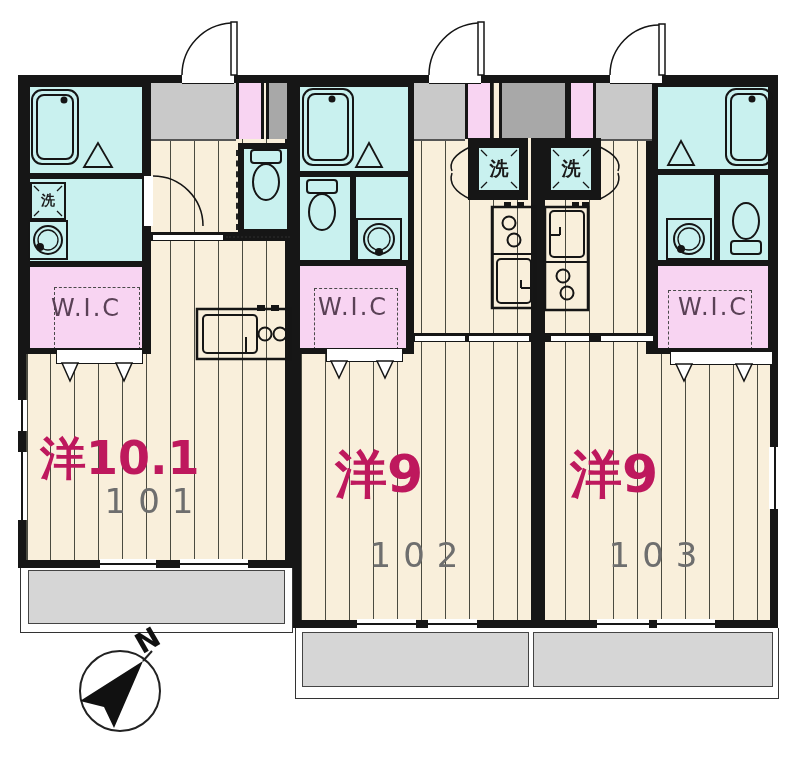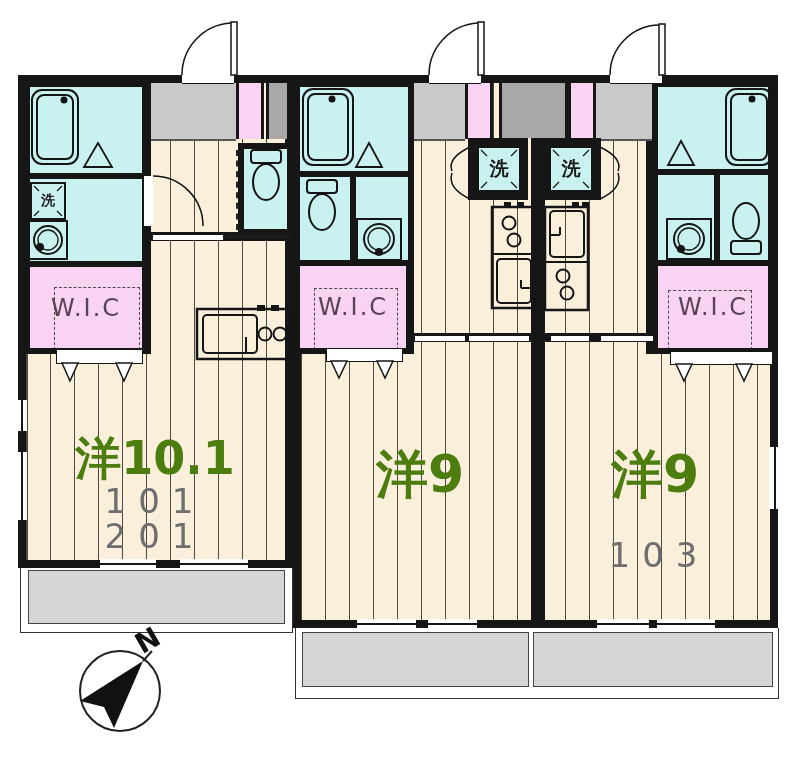--- a/index.html
+++ b/index.html
@@ -27,21 +27,21 @@
   .white{position:absolute;background:#fff;}
   .window{position:absolute;background:#fff;}
   .window .wline{position:absolute;background:var(--wall);}
   .ptblack{position:absolute;background:var(--wall);}
   .ptbar{position:absolute;background:#fff;border:1px solid var(--wall);}
   .dotline{position:absolute;border-top:2px dotted #222;}
   .dashv{position:absolute;border-left:2px dashed #222;}
   .balc-outer{position:absolute;background:#fff;border:1.5px solid #333;border-top:none;}
   .balc-inner{position:absolute;background:var(--bgray);border:1.5px solid #444;}
   .wicdoor{position:absolute;background:#fff;border:1.5px solid var(--wall);}
-  .roomlabel{position:absolute;color:#4d7c0f;font-weight:bold;text-align:center;}
+  .roomlabel{position:absolute;color:#be185d;font-weight:bold;}
   .numlabel{position:absolute;color:var(--numgray);font-size:34px;letter-spacing:12px;
             line-height:1.02;text-align:center;font-weight:500;}
   .northlabel{position:absolute;font-size:28px;font-weight:bold;color:#111;transform:rotate(-30deg);}
   svg.fixtures{position:absolute;left:0;top:0;pointer-events:none;}
 </style>
 </head>
 <body>
 
 <div class="canvas">
 
@@ -296,24 +296,24 @@
         <circle cx="120" cy="691" r="40" stroke-width="2" stroke="#222"></circle>
         <polygon points="143,661 80,701 104,707 114,728" fill="#111" stroke="none"></polygon>
         <line x1="143" y1="661" x2="152" y2="651" stroke-width="2" stroke="#222"></line>
       </g>
     </g>
   </svg>
 
   <div class="roomlabel" style="left:40px;top:428px;width:230px;font-size:46px">洋10.1</div>
   <div class="numlabel" style="left:60px;top:484px;width:190px">
     <div>101</div>
-    <div>201</div>
   </div>
   <div class="roomlabel" style="left:335px;top:440px;width:170px;font-size:52px">洋9</div>
   <div class="numlabel" style="left:330px;top:538px;width:180px">
+    <div>102</div>
   </div>
   <div class="roomlabel" style="left:570px;top:440px;width:170px;font-size:52px">洋9</div>
   <div class="numlabel" style="left:569px;top:538px;width:180px">
     <div>103</div>
   </div>
   <div class="northlabel" style="left:136px;top:624px">N</div>
 
 </div>
 
 </body></html>

